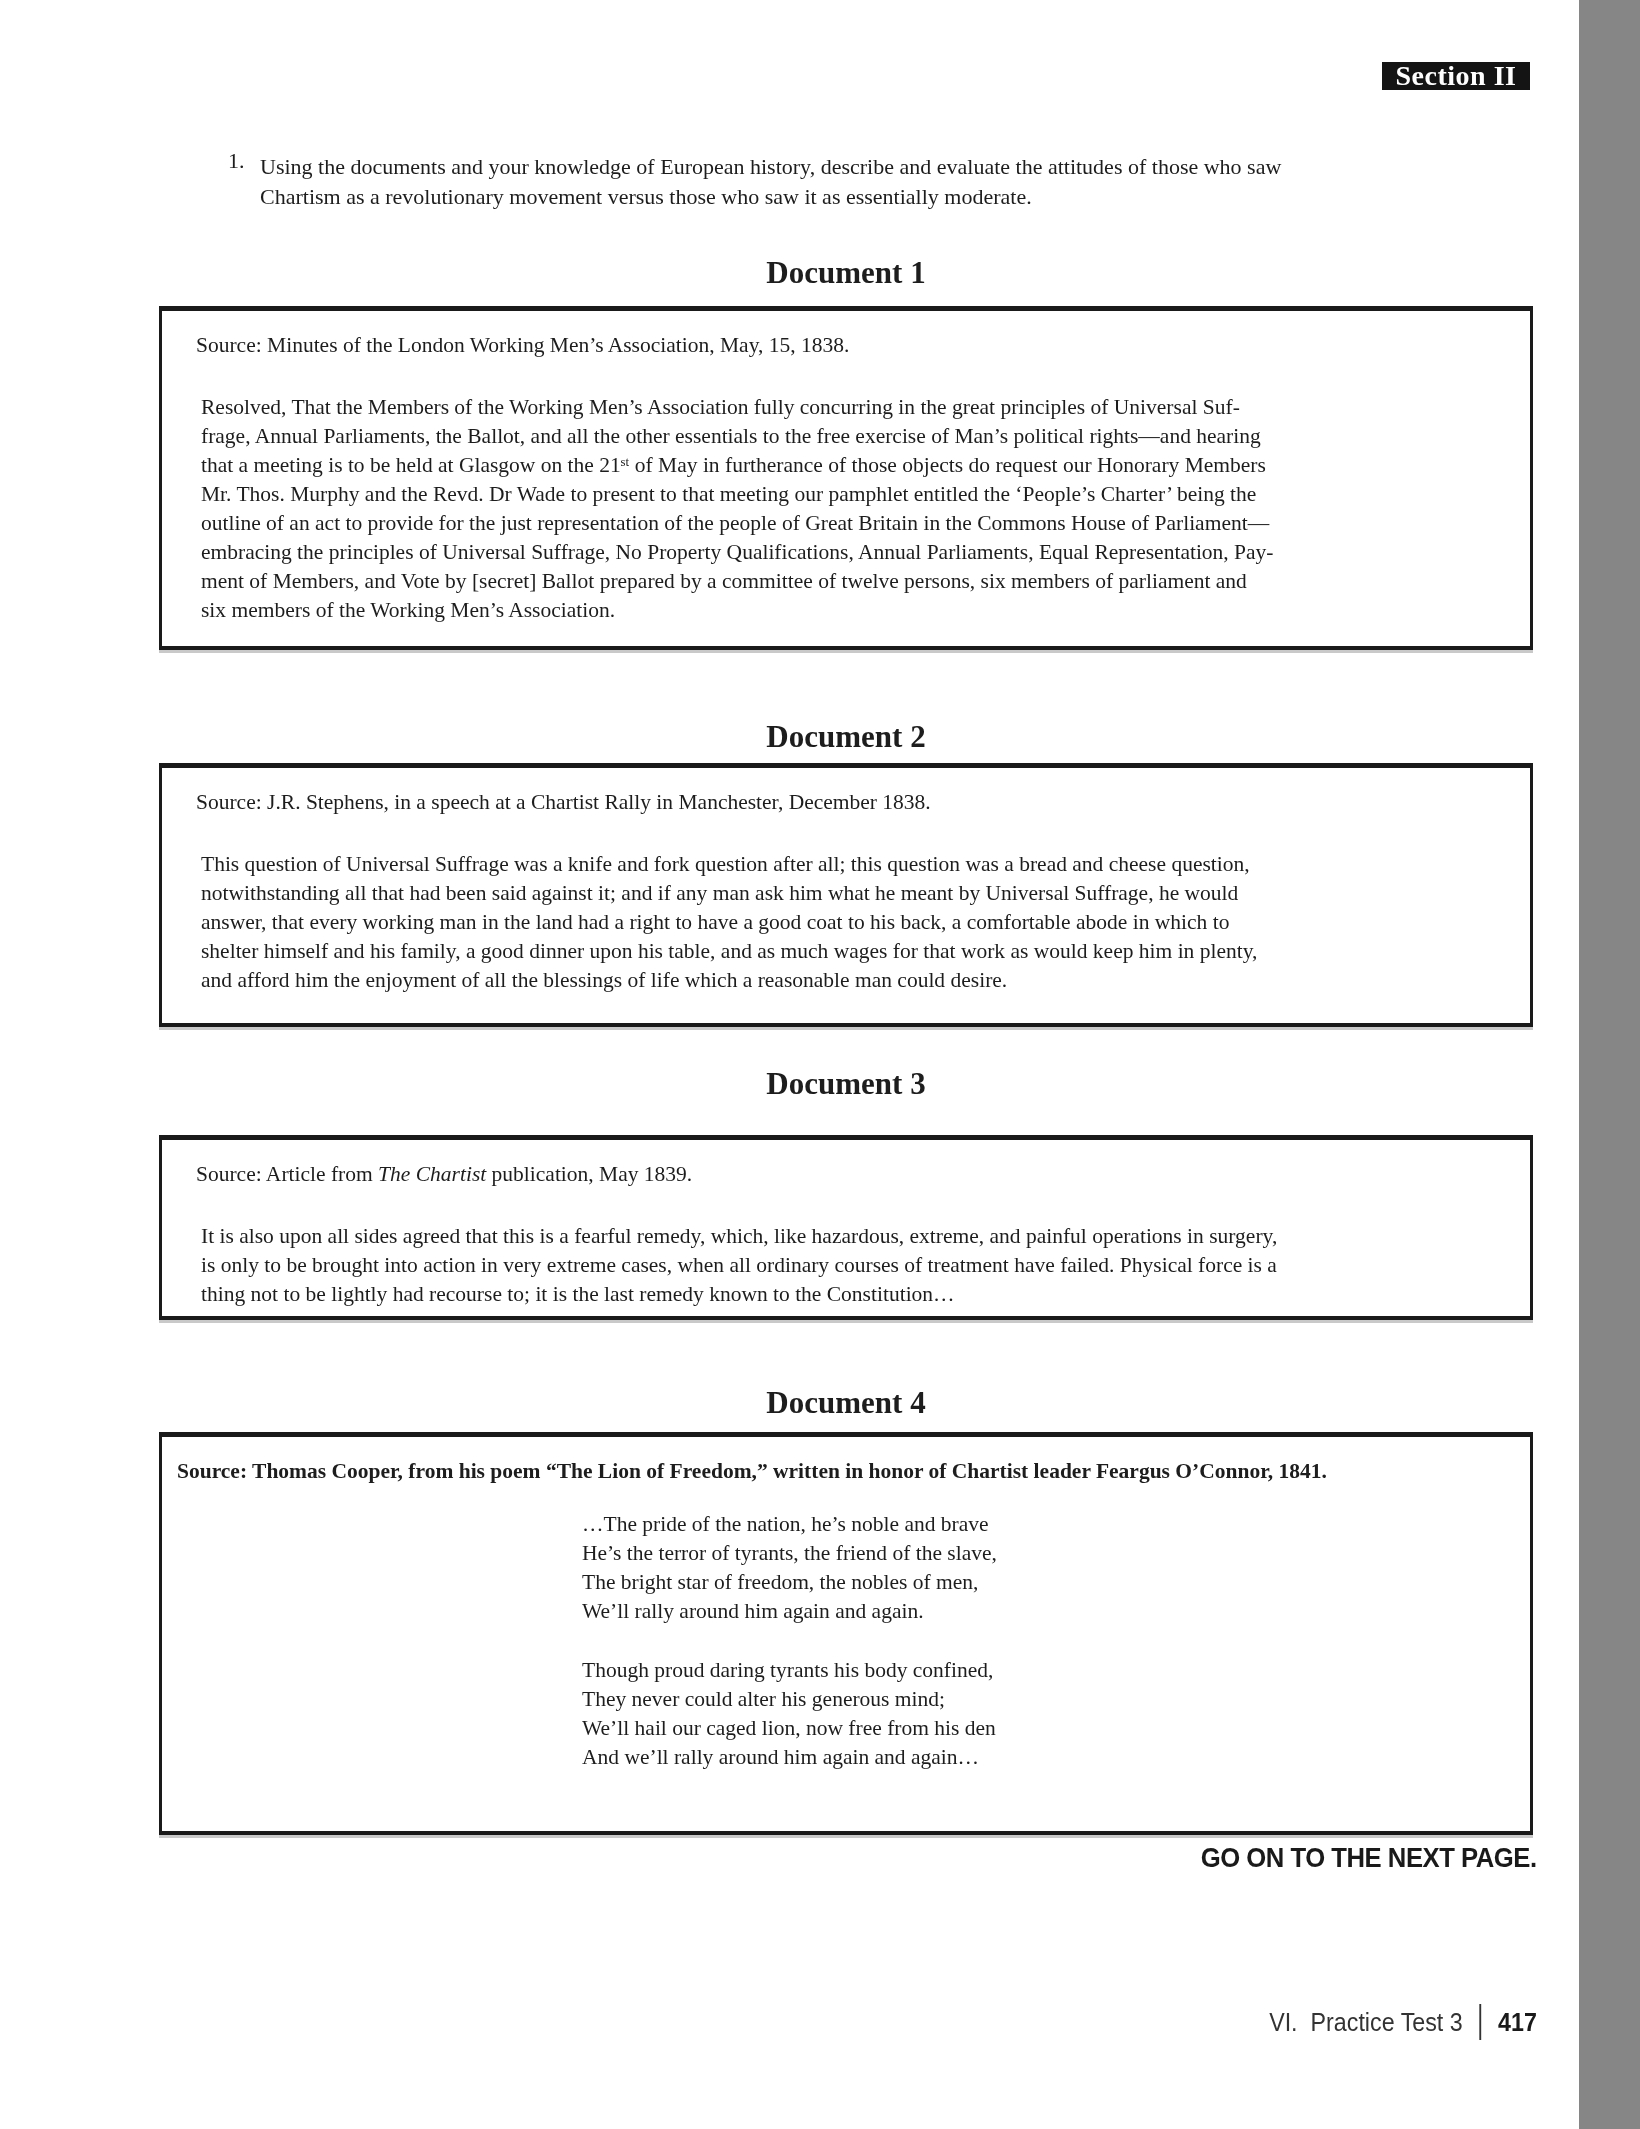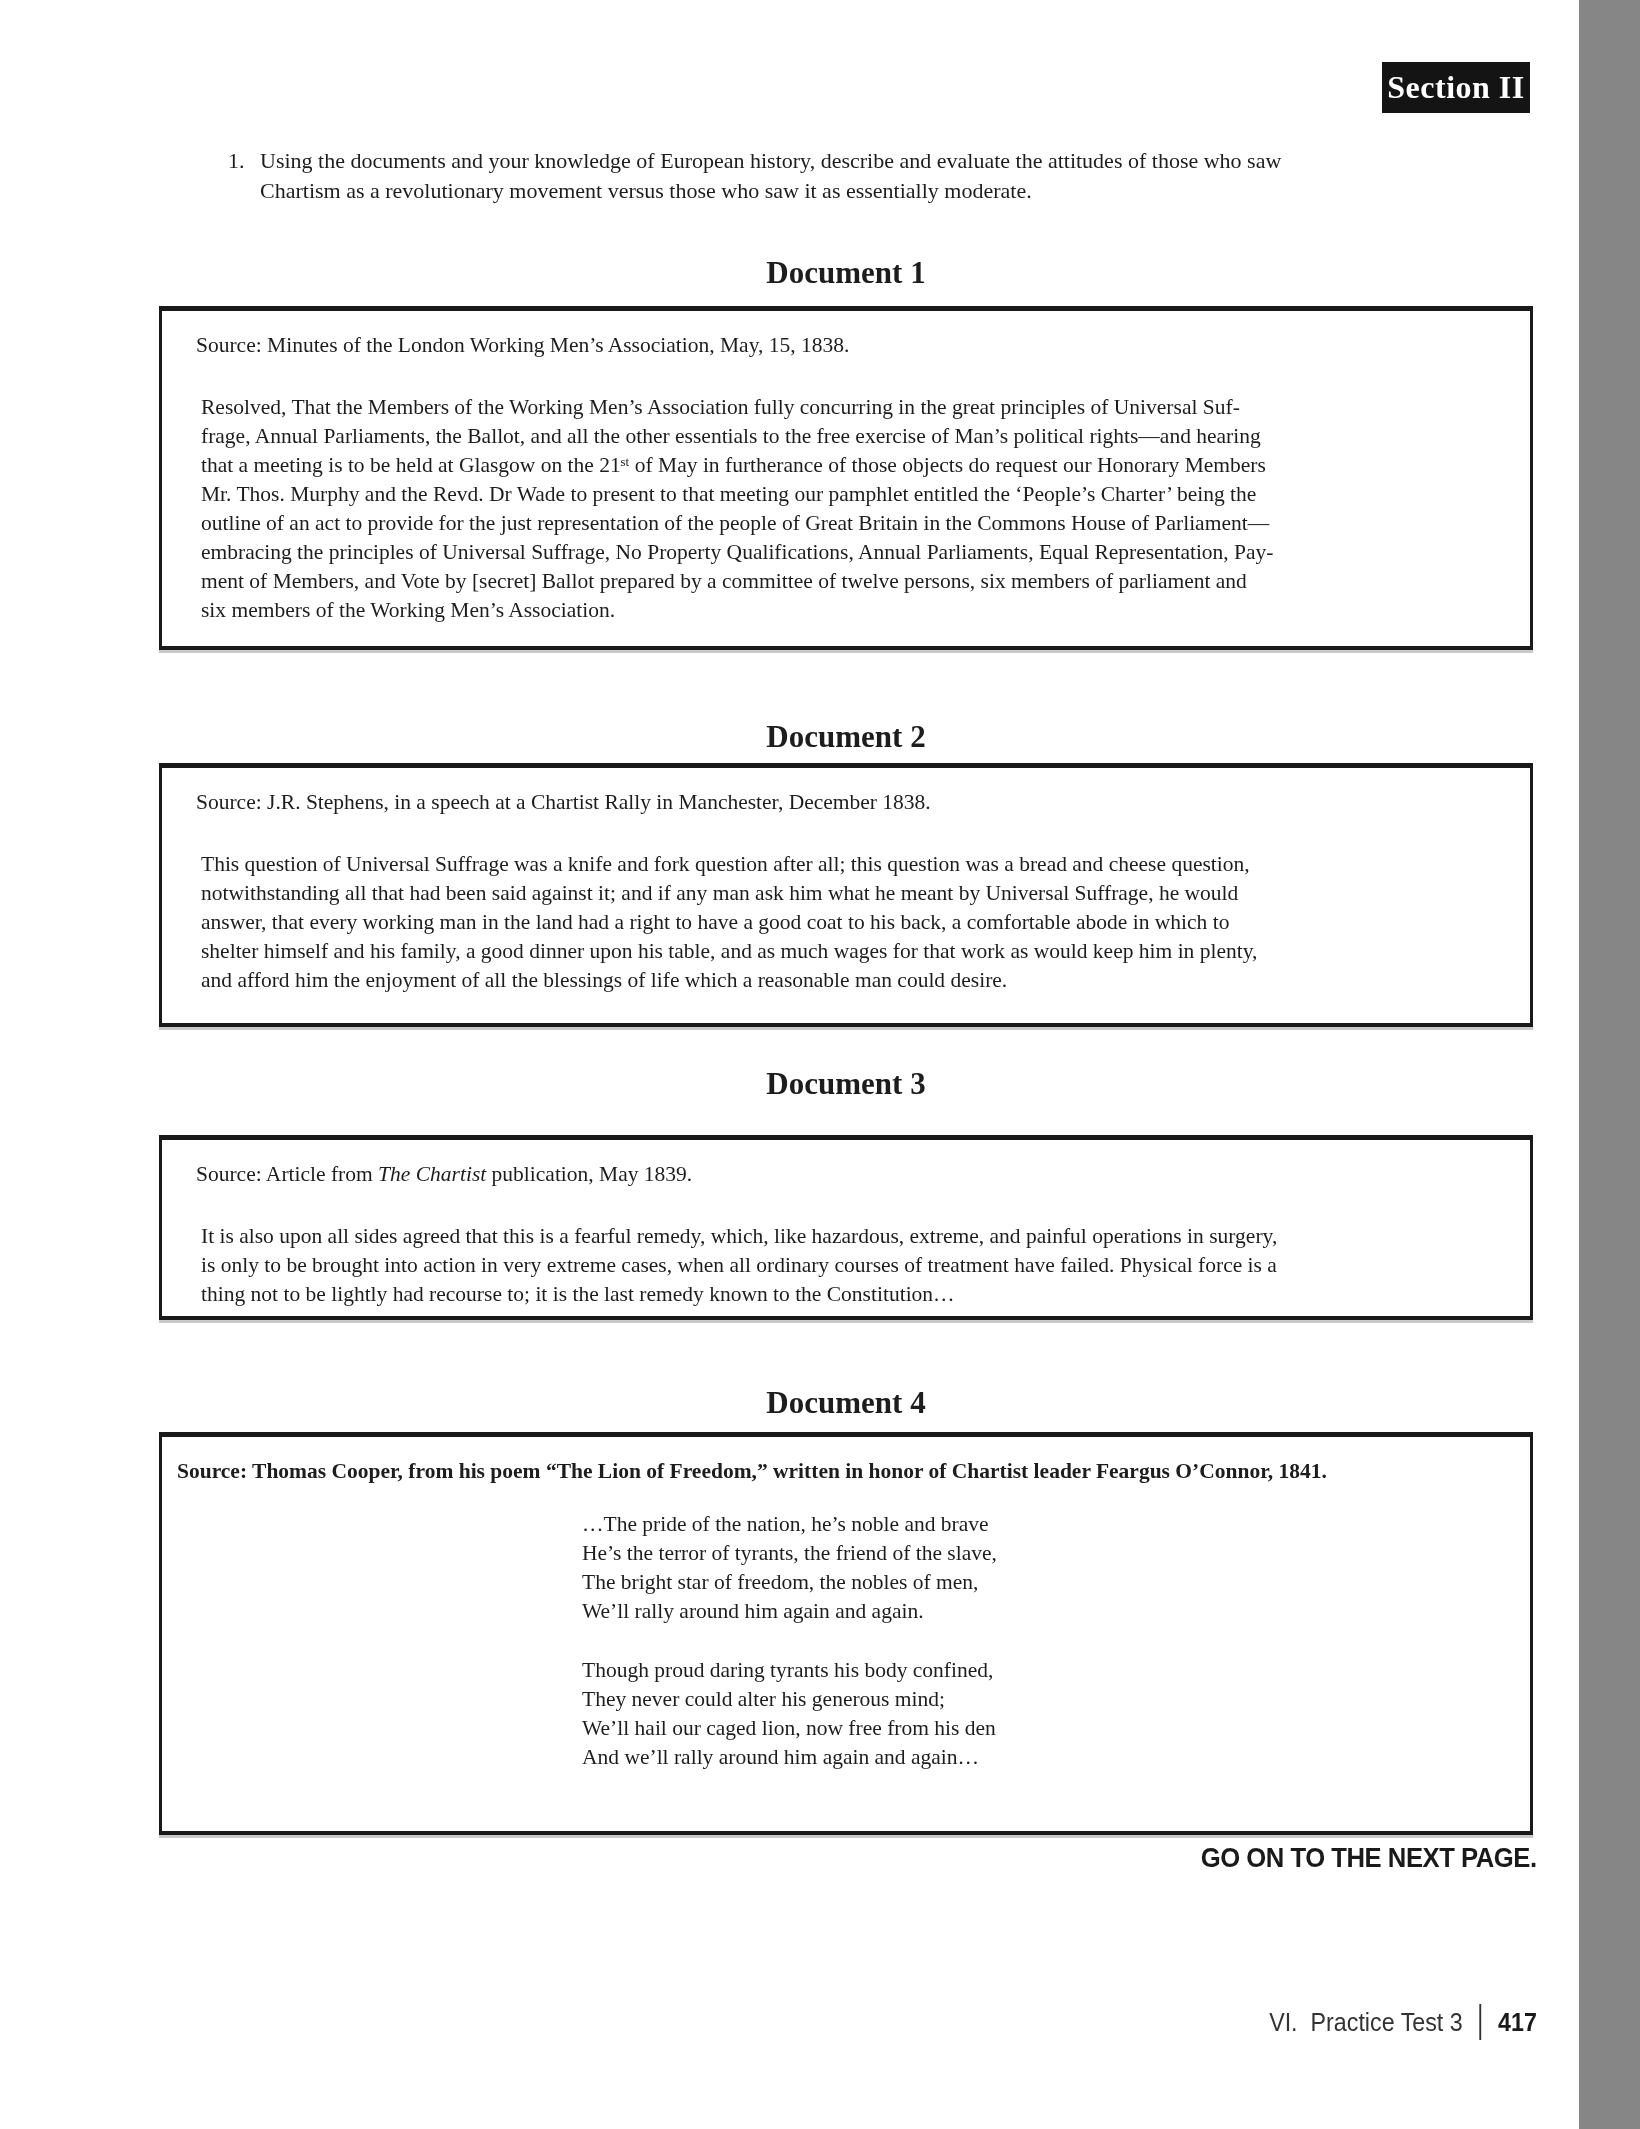--- a/index.html
+++ b/index.html
@@ -22,45 +22,46 @@
     right: 0;
     width: 61px;
     height: 2129px;
     background: #868686;
   }
   .section-badge {
     position: absolute;
     left: 1382px;
     top: 62px;
     width: 148px;
-    height: 51px;
+    height: 28px;
     background: #141414;
     color: #ffffff;
     font-weight: bold;
-    font-size: 32px;
+    font-size: 28px;
     display: flex;
     align-items: center;
     justify-content: center;
     letter-spacing: 0.5px;
   }
   .question {
     position: absolute;
     left: 228px;
     top: 146px;
     width: 1240px;
     display: flex;
     font-size: 22px;
     line-height: 30px;
   }
   .q-number {
     width: 32px;
     flex: 0 0 32px;
   }
   .q-text {
     white-space: pre-line;
+    margin-top: 6px;
   }
   .doc-heading {
     position: absolute;
     left: 159px;
     width: 1374px;
     text-align: center;
     font-weight: bold;
     font-size: 31px;
   }
   .doc-box {

